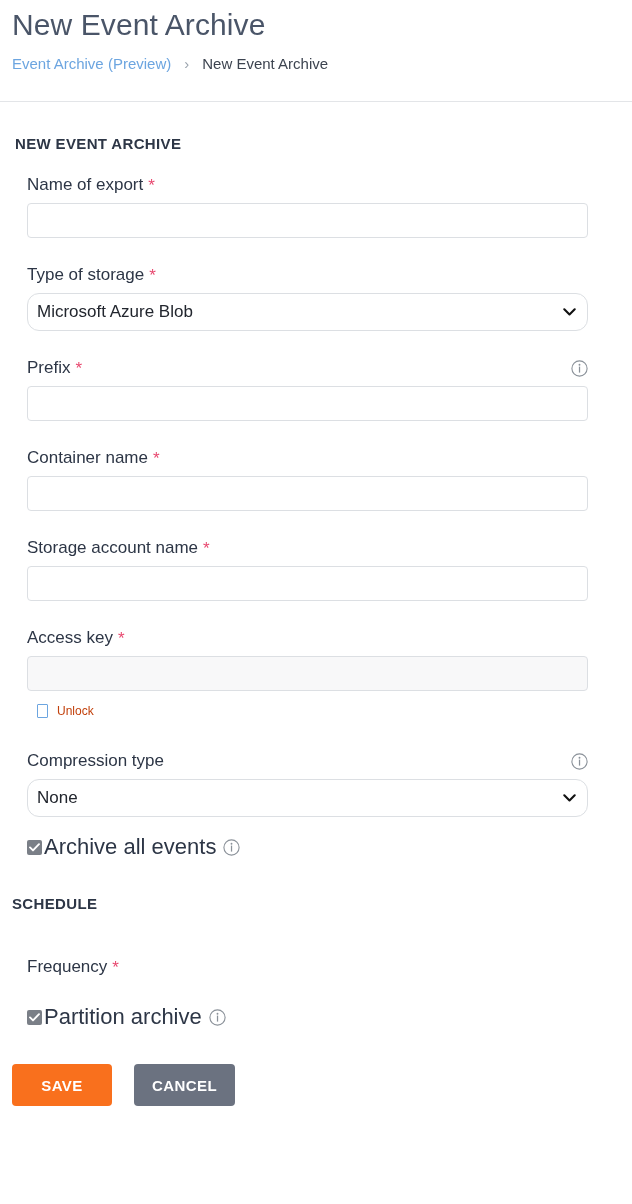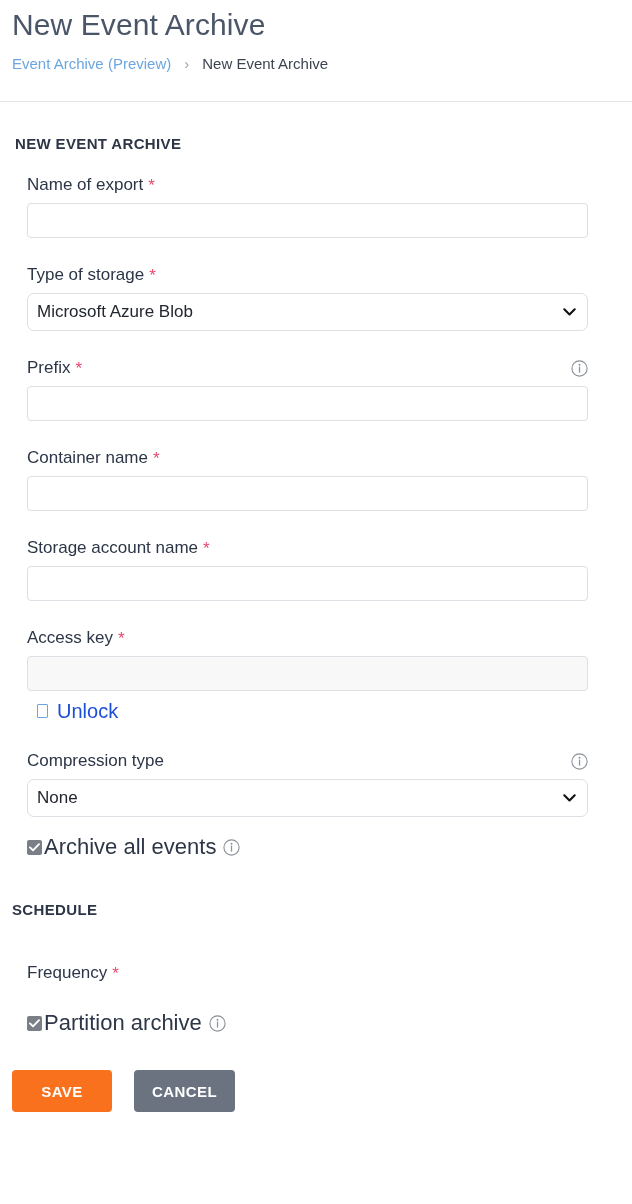--- a/index.html
+++ b/index.html
@@ -55,21 +55,21 @@
   .form-body { padding: 0 0 0 0; }
 
   .section-head {
     font-size: 15px;
     font-weight: bold;
     color: #2d3646;
     letter-spacing: 0.35px;
     padding-left: 15px;
     margin-top: 33px;
   }
-  .section-head.schedule { margin-top: 14px; padding-left: 12px; }
+  .section-head.schedule { margin-top: 8px; padding-left: 12px; }
 
   .field { padding-left: 27px; padding-right: 44px; position: relative; }
 
   .field-label {
     font-size: 17px;
     color: #2d3646;
     line-height: 22px;
     padding-bottom: 7px;
     display: flex;
     align-items: center;
@@ -97,21 +97,21 @@
   .txt-input:disabled, .txt-input.disabled {
     background: #f8f8f9;
     color: #9aa3ad;
   }
 
   .select-wrap { position: relative; width: 561px; }
   .sel-input {
     width: 561px;
     height: 38px;
     border: 1px solid #dcdfe3;
-    border-radius: 7px;
+    border-radius: 12px;
     background: #ffffff;
     font-size: 17px;
     color: #22262e;
     padding: 0 32px 0 9px;
     font-family: "Liberation Sans", sans-serif;
     appearance: none;
     -webkit-appearance: none;
     outline: none;
     line-height: 36px;
     display: block;
@@ -154,21 +154,21 @@
     cursor: pointer;
     font-size: 16px;
     color: #4b5563;
   }
   .unlock-box {
     width: 11px; height: 14px;
     border: 1.6px solid #6ca5e0;
     border-radius: 1px;
     display: inline-block;
   }
-  .unlock-label { color: #1d4ed8; font-size: 20px; line-height: 18px; }
+  .unlock-label { color: #c2410c; font-size: 12px; line-height: 18px; }
 
   
   .check-row {
     display: flex;
     align-items: center;
     padding-left: 27px;
     font-size: 22px;
     color: #2d3646;
     cursor: pointer;
   }

